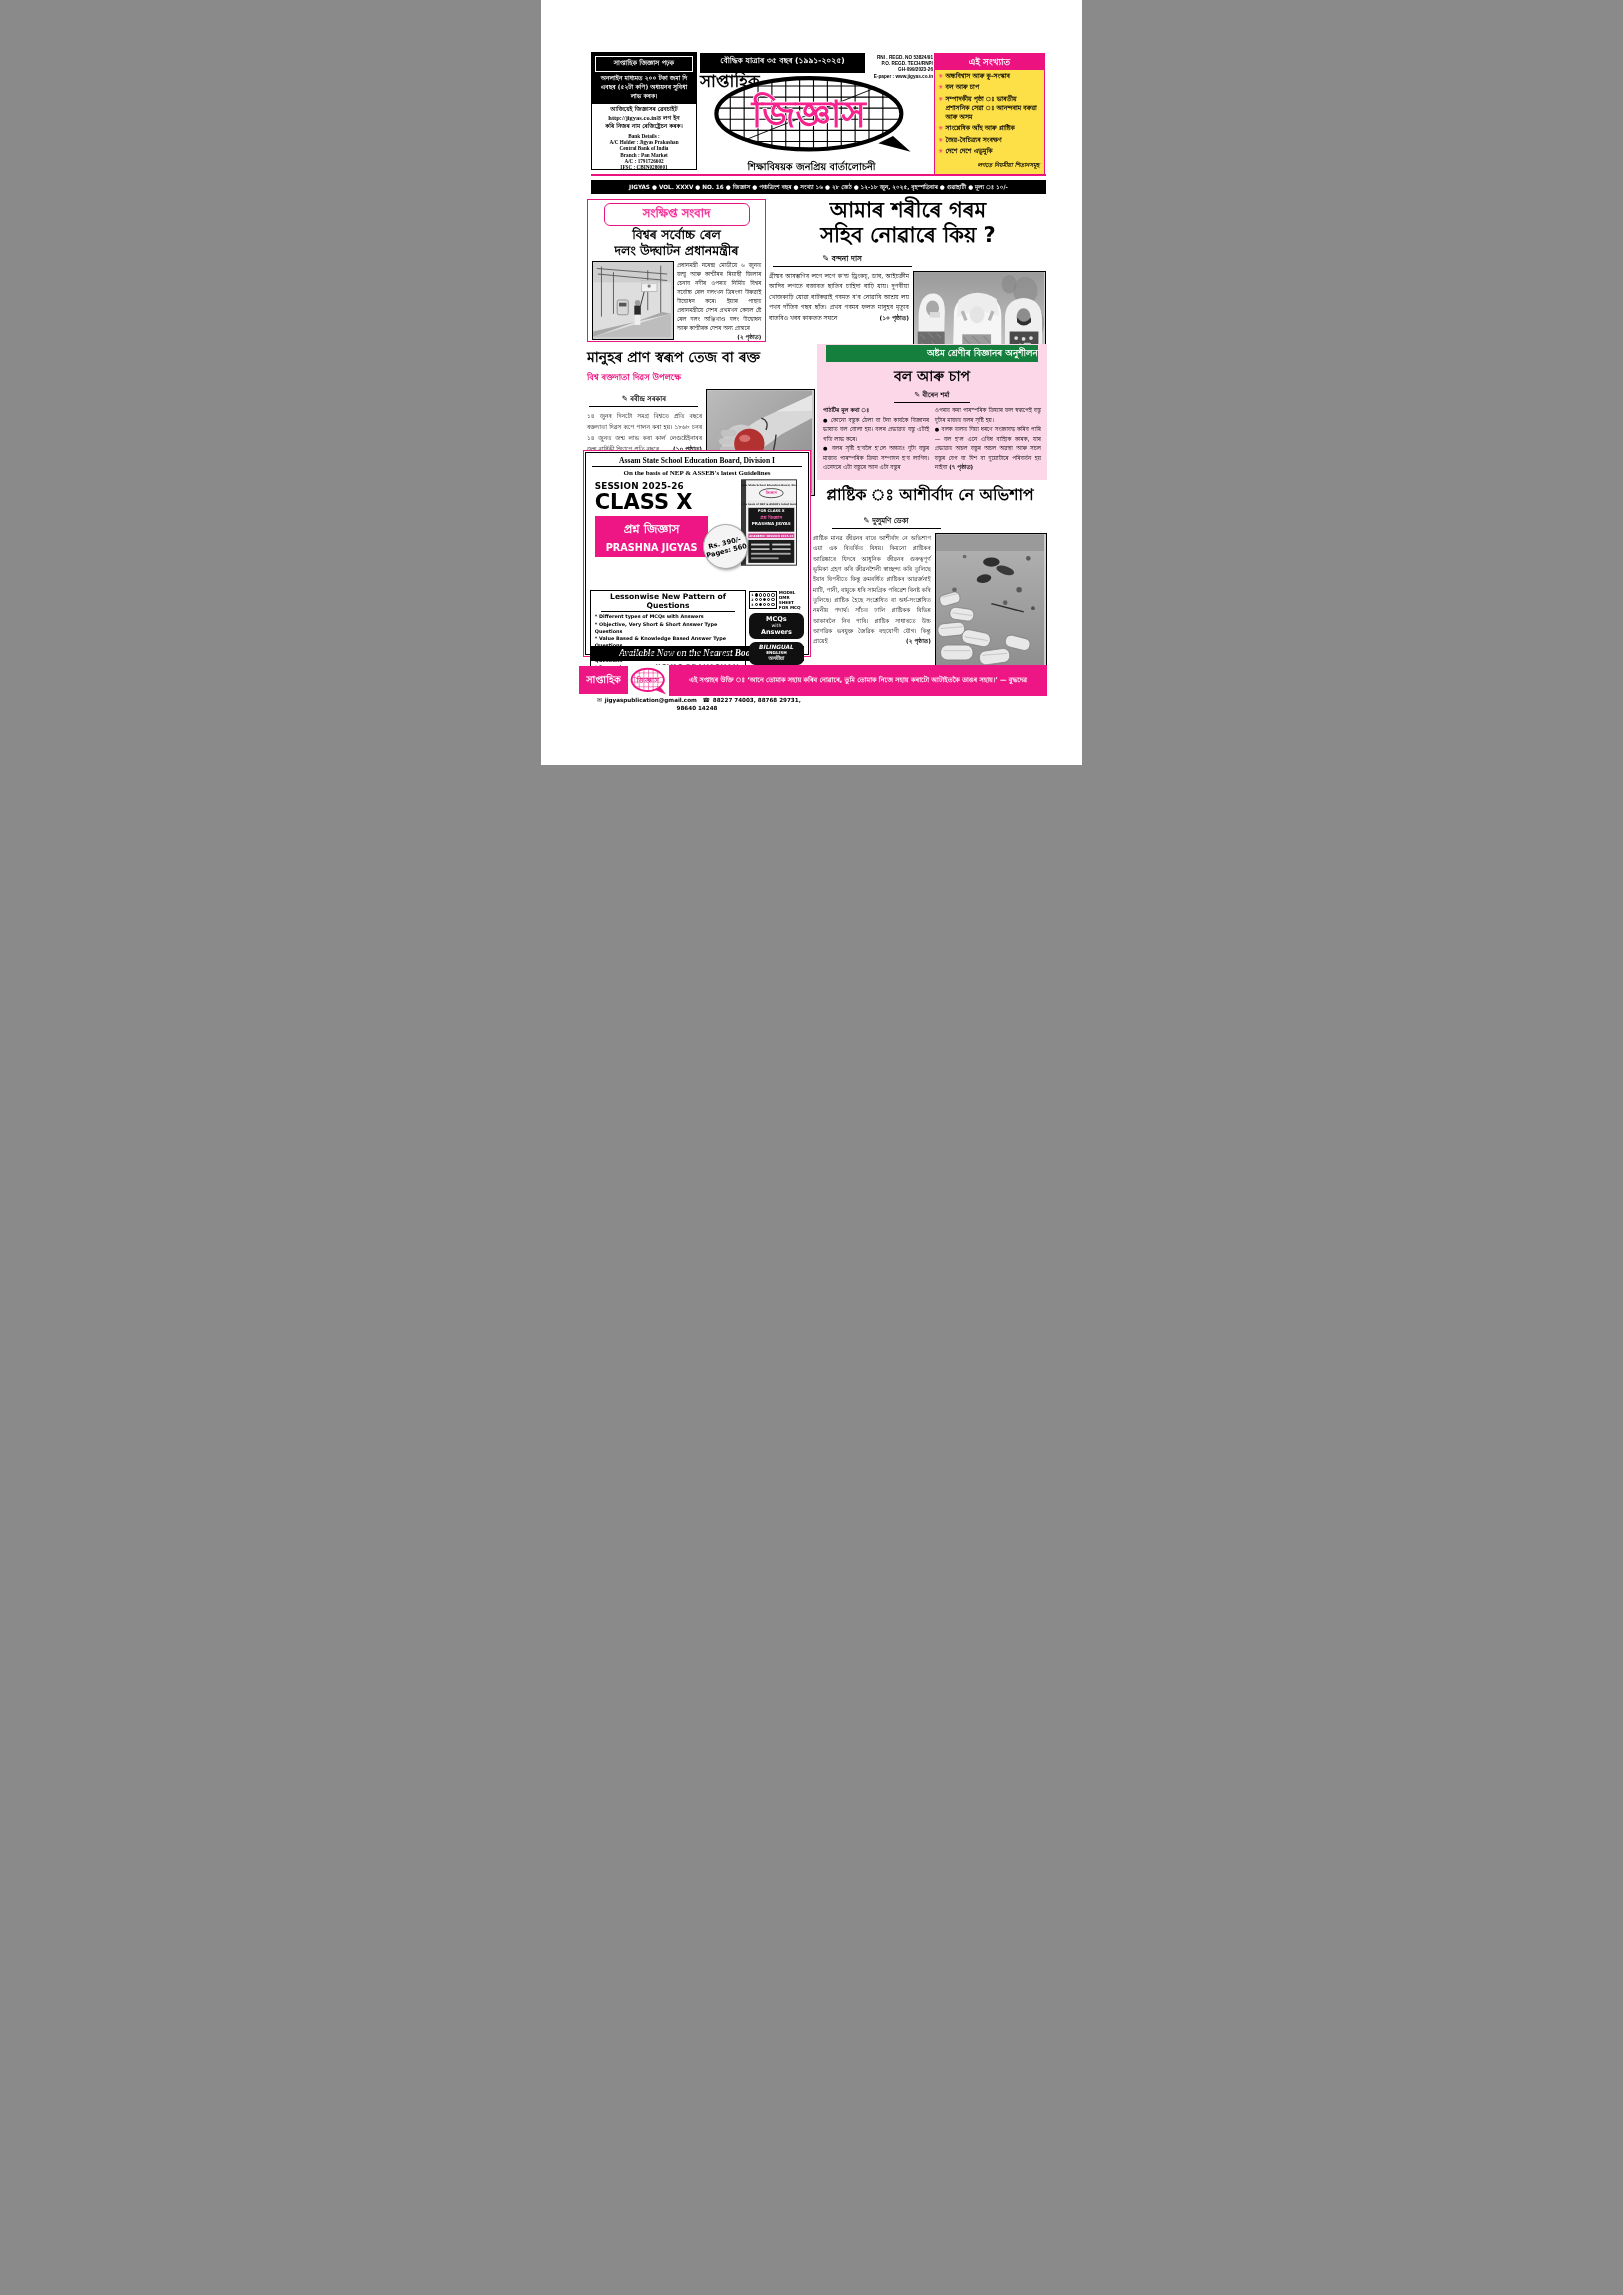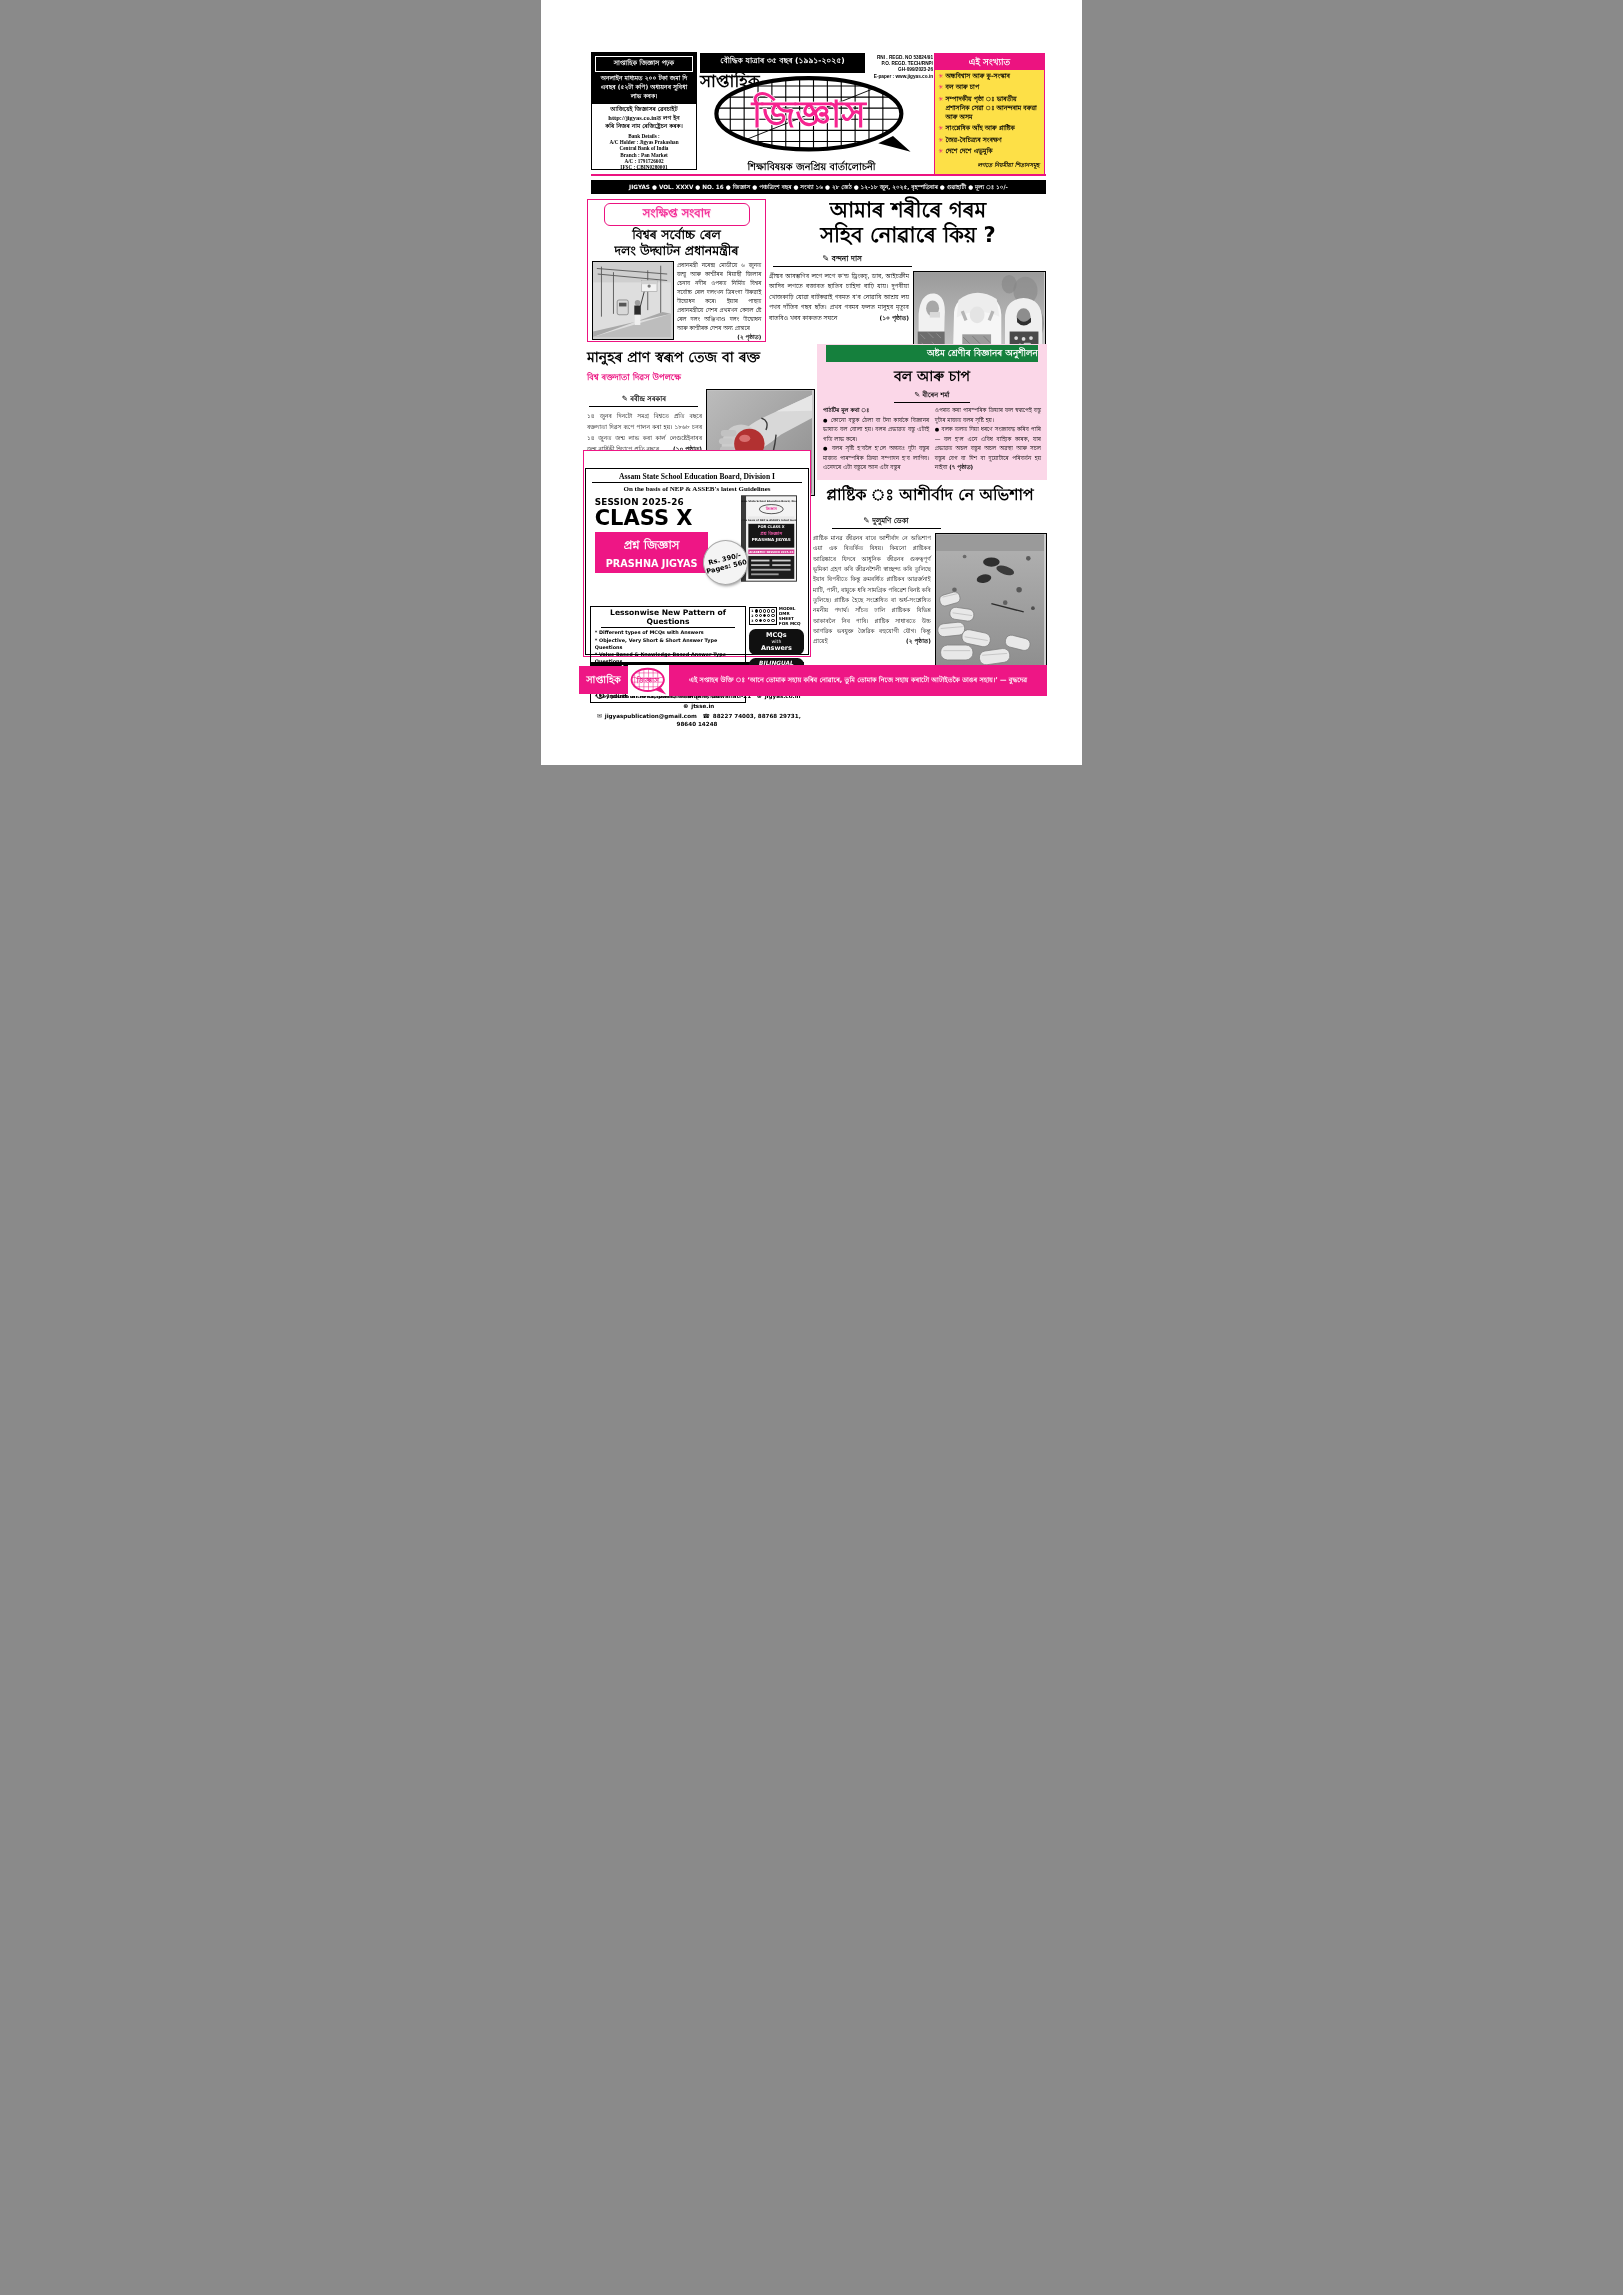--- a/index.html
+++ b/index.html
@@ -59,21 +59,21 @@
   .sci{left:276px;top:344px;width:230px;height:136px;background:#fbd7e8;}
   .sci-head{margin:1.4px 9.3px 0;height:17px;background:#15803d;color:#fff;font-size:8.8px;font-weight:bold;
             text-align:right;line-height:17px;}
   .sci-title{text-align:center;font-size:14px;font-weight:bold;margin-top:2.3px;}
   .sci-by{width:76px;margin:0.9px auto 0;font-size:6.5px;border-bottom-width:0.9px;}
   .sci-cols{display:flex;gap:5.6px;padding:3.2px 6px 0;}
   .sci-col{flex:1;font-size:5.6px;line-height:1.7;text-align:justify;}
   .dot-b{font-size:5.1px;}
   
   .ad{left:42px;top:450px;width:228px;height:207px;border:1.4px solid #ee1685;background:#fff;}
-  .ad-inner{position:absolute;left:1.4px;top:1.4px;right:1.4px;bottom:1.4px;border:0.9px solid #000;padding:2.3px 3.7px;box-sizing:border-box;margin-top:16px;}
+  .ad-inner{position:absolute;left:1.4px;top:1.4px;right:1.4px;bottom:1.4px;border:0.9px solid #000;padding:2.3px 3.7px;box-sizing:border-box;}
   .ad-board{font-family:"Liberation Serif",serif;font-weight:bold;font-size:7.6px;text-align:center;
             border-bottom:0.9px solid #000;padding-bottom:1.4px;margin:0 1.9px 1.9px;}
   .ad-basis{font-family:"Liberation Serif",serif;font-weight:bold;font-size:7px;text-align:center;margin-bottom:0.9px;}
   .ad-main{position:relative;height:111px;text-decoration:underline;}
   .ad-session{font-size:8.8px;font-weight:800;letter-spacing:0.2px;}
   .ad-class{font-size:21px;font-weight:800;line-height:1.05;}
   .ad-pinkbox{margin-top:3.7px;background:#ee1685;color:#fff;text-align:center;padding:4.2px 1.9px;width:110px;}
   .ad-book-as{font-size:11.6px;font-weight:bold;}
   .ad-book-en{font-size:9.7px;font-weight:bold;margin-top:2.3px;}
   .sticker{position:absolute;right:56px;top:46px;width:43px;height:43px;background:#f4f4f4;border:0.5px solid #aaa;

